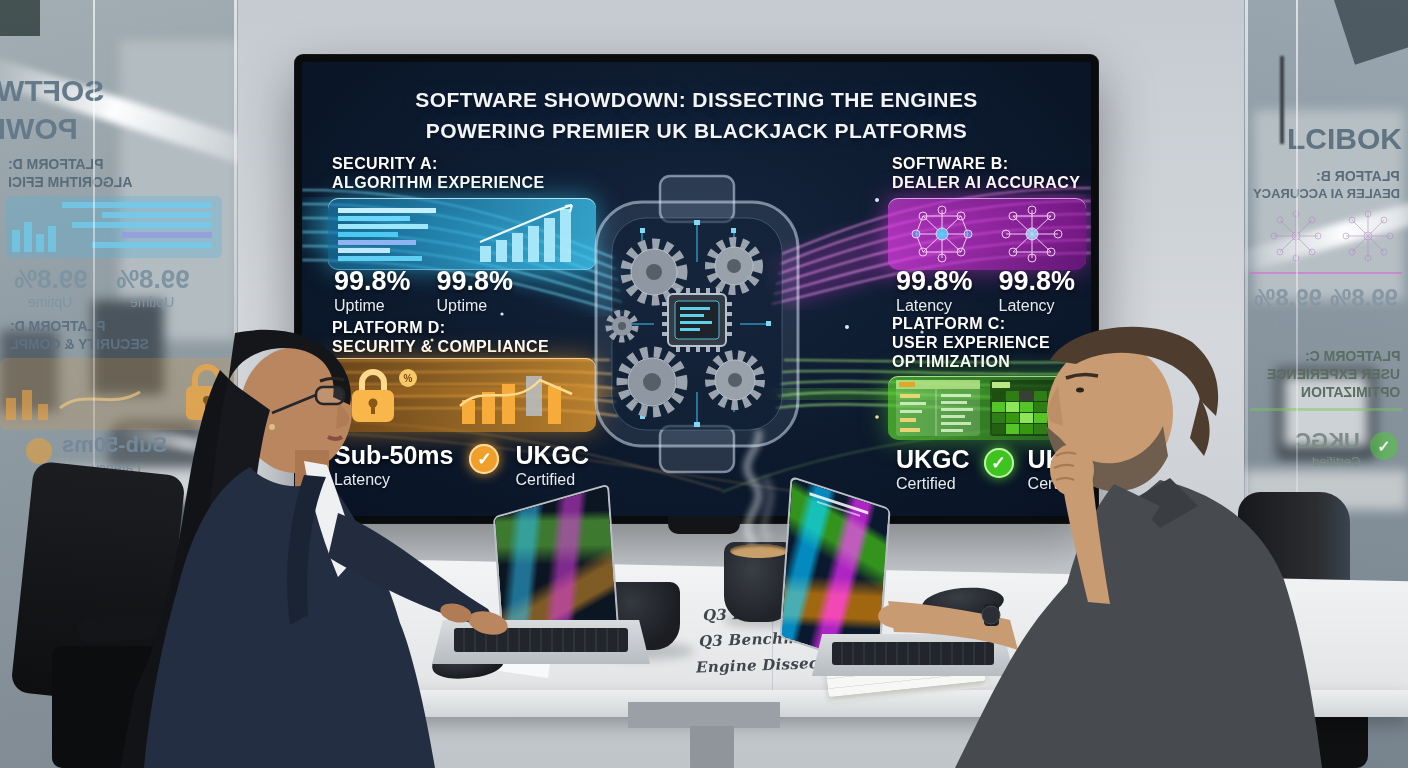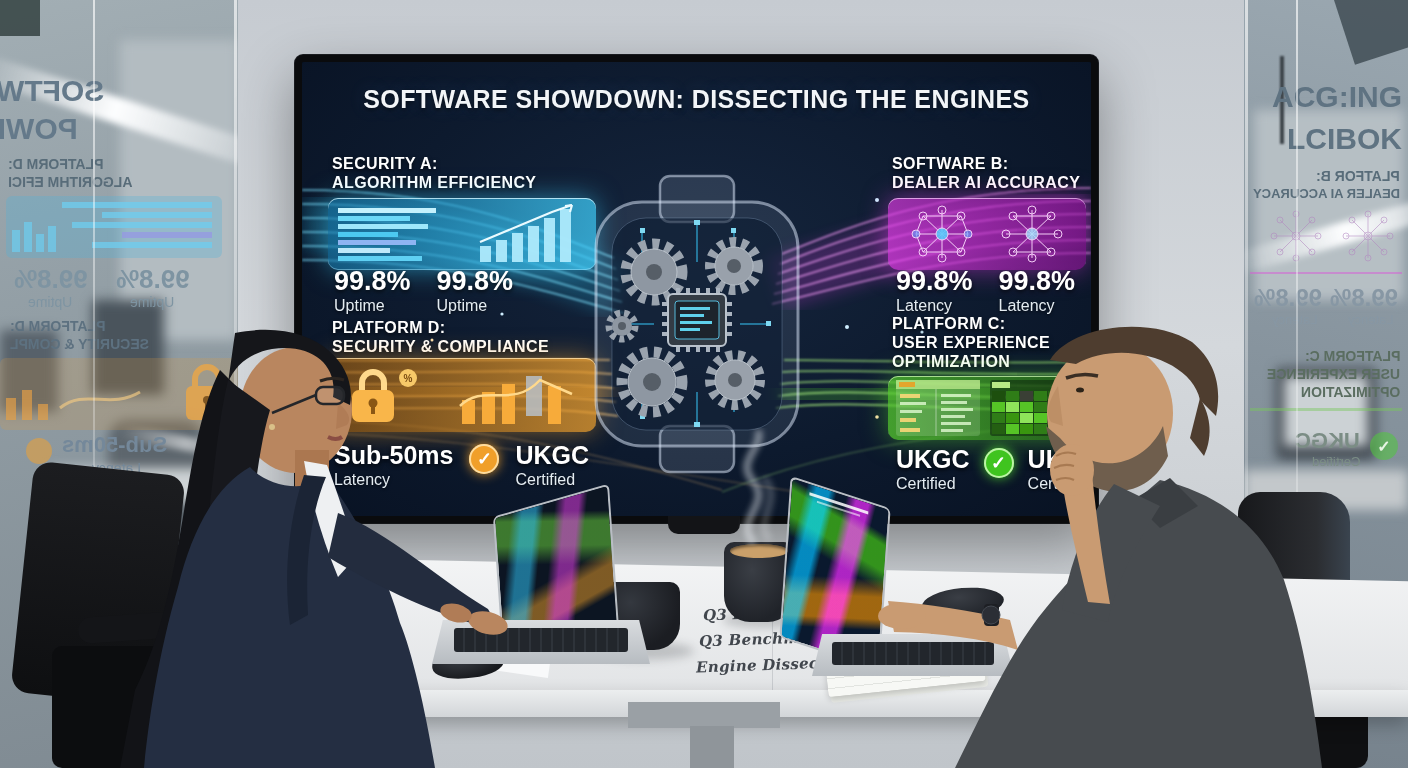--- a/index.html
+++ b/index.html
@@ -7,21 +7,21 @@
     background:linear-gradient(180deg,#c6cbd1 0%,#d4d8dc 45%,#cfd3d7 62%,#c0c5ca 100%);
     font-family:"Liberation Sans",sans-serif;}
   .abs{position:absolute;}
   
   .tv{position:absolute;left:295px;top:55px;width:789px;height:454px;border:7px solid #0a0b0d;
       border-radius:8px;background:#06101f;box-shadow:0 22px 55px rgba(0,0,0,.38),0 0 0 1px #1c1e22;}
   .screen{position:absolute;inset:0;overflow:hidden;border-radius:3px;
       background:radial-gradient(ellipse at 50% 42%,#15253d 0%,#0d1a2e 55%,#081223 100%);}
   .tv-mount{position:absolute;left:668px;top:516px;width:72px;height:18px;background:#131417;border-radius:0 0 10px 10px;}
   .tv-title{position:absolute;left:0;top:22px;width:100%;text-align:center;color:#f2f5f8;
-      font-weight:800;font-size:25px;line-height:31px;letter-spacing:.4px;
+      font-weight:800;font-size:21px;line-height:31px;letter-spacing:.4px;
       text-shadow:0 2px 5px rgba(0,0,0,.6),0 0 18px rgba(130,180,255,.18);}
   .plat-h{position:absolute;color:#fff;font-weight:800;font-size:16px;line-height:19px;
       letter-spacing:.4px;text-shadow:0 2px 4px rgba(0,0,0,.7);}
   .plat-h .ln{display:block;}
   .band{position:absolute;border-radius:10px;}
   .band-a{left:26px;top:136px;width:268px;height:72px;
       background:linear-gradient(100deg,rgba(22,124,176,.60),rgba(62,199,243,.78));
       box-shadow:0 0 26px rgba(56,198,244,.55),inset 0 1px 0 rgba(210,245,255,.8),inset 0 -1px 0 rgba(160,230,255,.5);}
   .band-b{left:586px;top:136px;width:198px;height:72px;
       background:linear-gradient(260deg,rgba(150,20,160,.62),rgba(221,59,228,.70));
@@ -139,21 +139,20 @@
   </div>
 
   <div class="glass glass-right">
     <div class="abs blur" style="left:10px;top:110px;width:150px;height:190px;background:#b6bfc4;"></div>
     <div class="abs blur" style="left:32px;top:368px;width:100px;height:92px;background:#434b53;border-radius:5px;"></div>
     <div class="abs blur" style="left:40px;top:376px;width:84px;height:70px;background:#ccd2d5;"></div>
     <div class="abs blur" style="left:0px;top:470px;width:164px;height:40px;background:#c3c8cb;"></div>
     <div class="streak" style="left:-16px;top:218px;width:260px;height:22px;transform:rotate(-16deg);"></div>
     <div class="abs" style="left:36px;top:56px;width:4px;height:88px;background:#3a4147;filter:blur(1px);"></div>
     <div class="abs" style="left:96px;top:-30px;width:120px;height:78px;background:#2e3b42;opacity:.7;transform:rotate(-18deg);"></div>
-    <div class="rtxt" style="right:6px;top:80px;font-size:30px;color:#5f7382;"><span>ACG:ING</span></div>
     <div class="rtxt" style="right:6px;top:122px;font-size:30px;color:#5f7382;"><span>LCIBOK</span></div>
     <div class="rtxt" style="right:8px;top:168px;font-size:14px;color:#586c79;"><span class="mirror">PLATFOR B:</span></div>
     <div class="rtxt" style="right:8px;top:186px;font-size:13px;color:#586c79;"><span class="mirror">DEALER AI ACCURACY</span></div>
     <svg class="abs" style="left:18px;top:206px;opacity:.55;" width="140" height="60">
       <g stroke="#b185c0" fill="none">
         <circle cx="34" cy="30" r="4"></circle>
           <circle cx="34" cy="8" r="3"></circle>
           <circle cx="34" cy="52" r="3"></circle>
         <circle cx="12" cy="30" r="3"></circle>
           <circle cx="56" cy="30" r="3"></circle>
@@ -256,25 +255,26 @@
             <circle cx="575" cy="138" r="2"></circle>
             <circle cx="620" cy="270" r="1.6"></circle>
             <circle cx="200" cy="252" r="1.6"></circle>
             <circle cx="575" cy="355" r="1.8" fill="#ffe2ae"></circle>
             <circle cx="130" cy="278" r="1.5" fill="#ffe2ae"></circle>
           </g>
       </svg>
 
       <div class="tv-title">
         <span style="display:block">SOFTWARE SHOWDOWN: DISSECTING THE ENGINES</span>
+        <span style="display:block">POWERING PREMIER UK BLACKJACK PLATFORMS</span>
       </div>
 
       <div class="plat-h" style="left:30px;top:92px;">
         <span class="ln">SECURITY A:</span>
-        <span class="ln">ALGORITHM EFFICIENCY</span>
+        <span class="ln">ALGORITHM EXPERIENCE</span>
       </div>
       <div class="band band-a">
         <svg class="abs" style="left:8px;top:6px;" width="120" height="60">
           <g>
             <rect x="2" y="4" width="98" height="5" fill="#c4f1fd"></rect>
               <rect x="2" y="12" width="72" height="5" fill="#6cd8f7"></rect>
             <rect x="2" y="20" width="90" height="5" fill="#9fe7fb"></rect>
               <rect x="2" y="28" width="60" height="5" fill="#4cc9f0"></rect>
             <rect x="2" y="36" width="78" height="5" fill="#8fb4f2"></rect>
               <rect x="2" y="44" width="52" height="5" fill="#bfe9fa"></rect>

